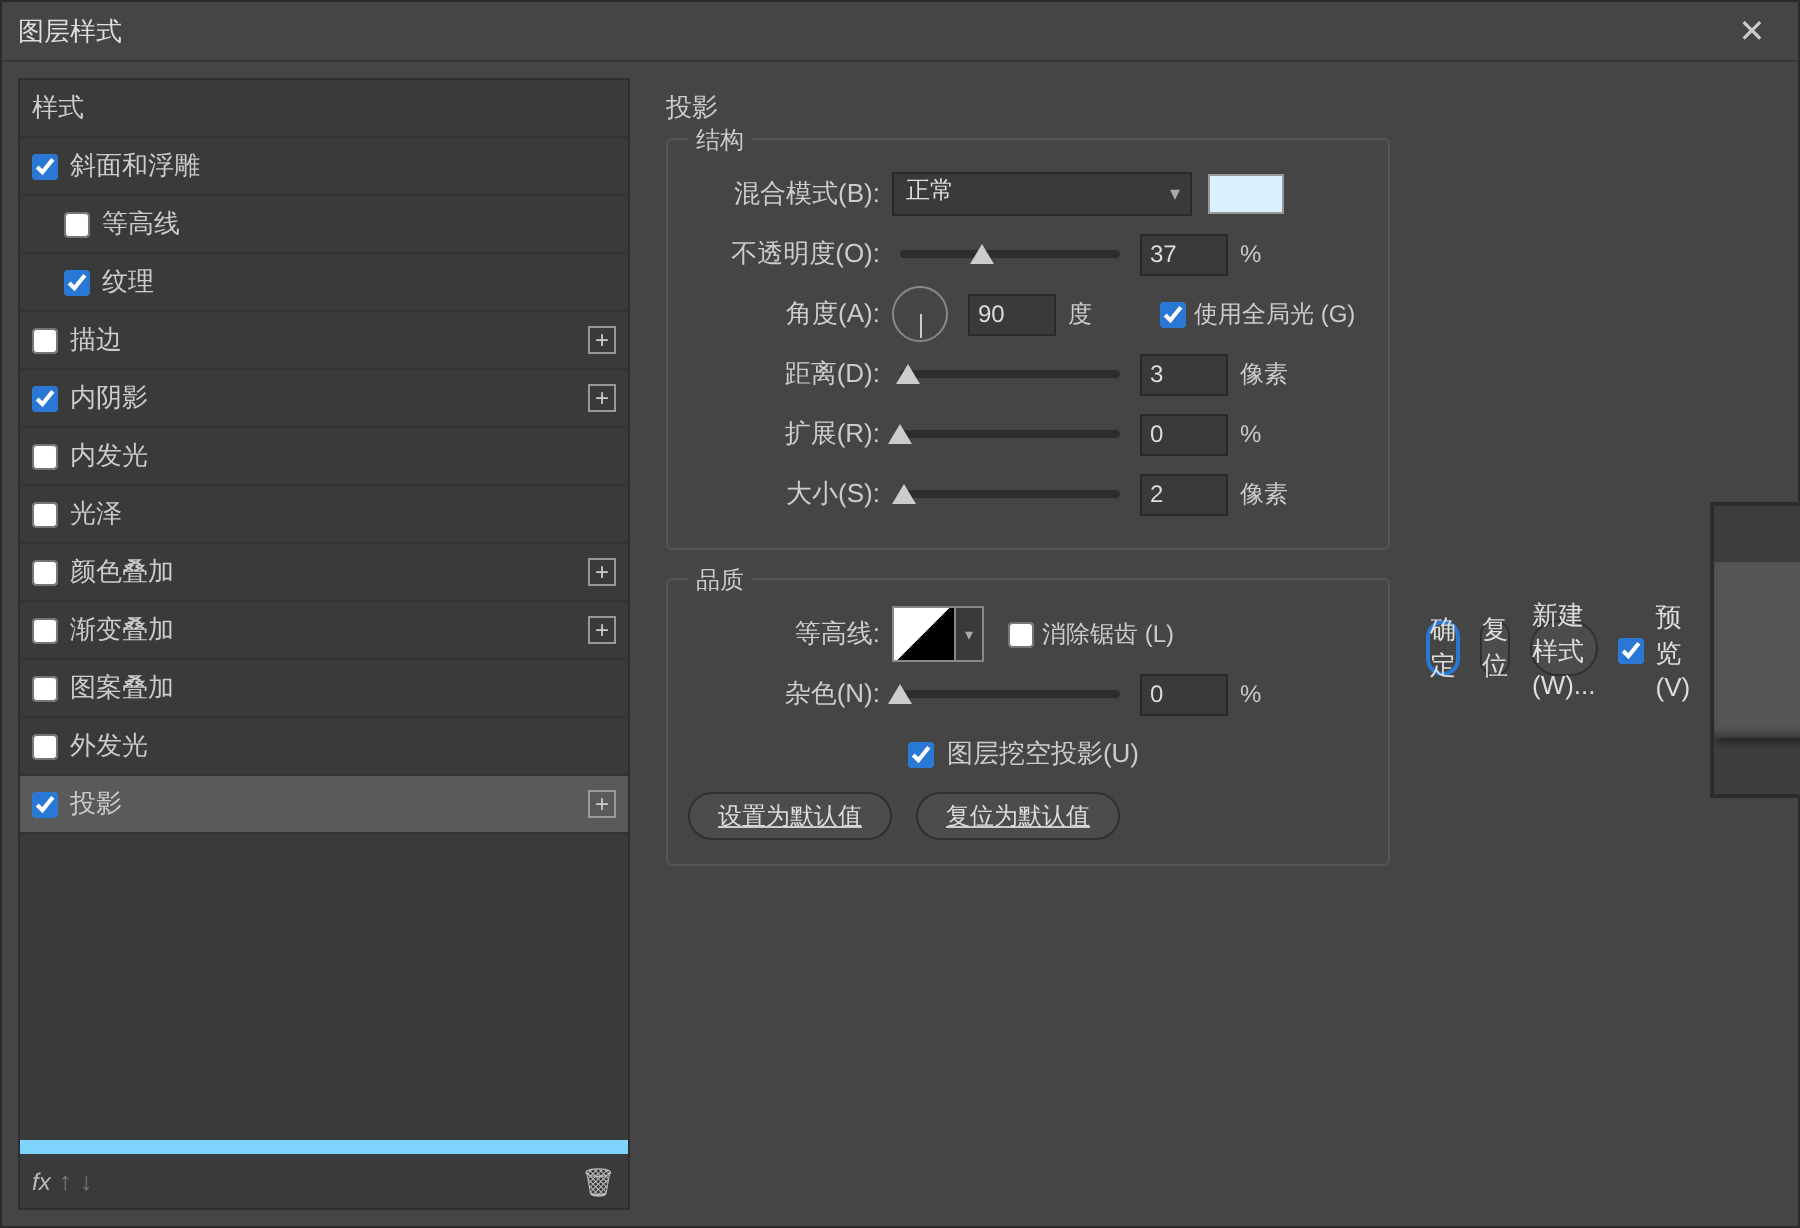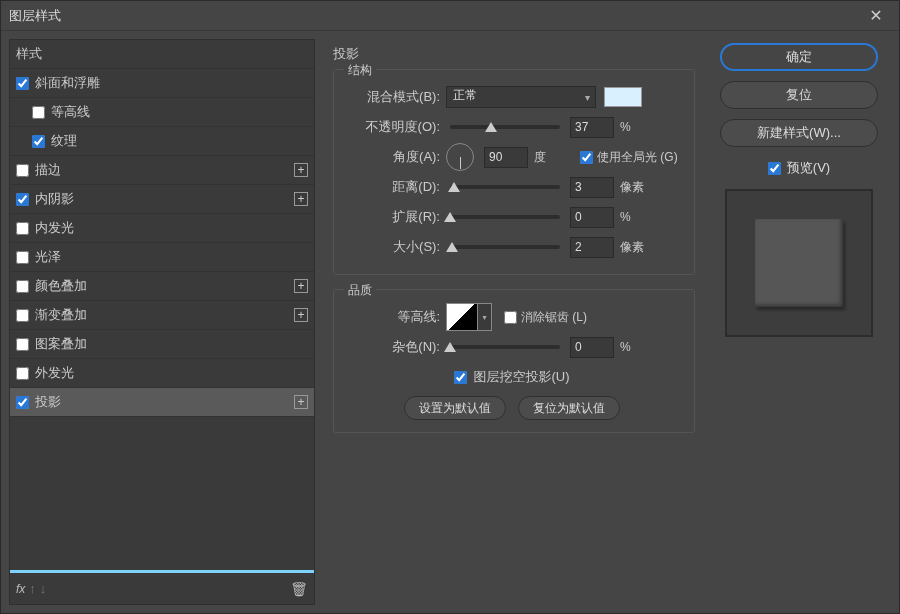--- a/index.html
+++ b/index.html
@@ -10,21 +10,21 @@
 .close-btn { width: 30px; height: 28px; display: flex; align-items: center; justify-content: center; color: #ccc; font-size: 16px; cursor: pointer; }
 .body { display: flex; height: calc(100% - 30px); padding: 8px; gap: 8px; }
 .left-panel { width: 306px; background: #3a3a3a; border: 1px solid #2f2f2f; display: flex; flex-direction: column; }
 .style-list { flex: 1; overflow: hidden; }
 .style-row { height: 29px; display: flex; align-items: center; border-bottom: 1px solid #333; color: #ccc; font-size: 13px; padding: 0 6px; position: relative; }
 .style-row.header { background: #3a3a3a; }
 .style-row.selected { background: #5a5a5a; }
 .style-row.indent1 { padding-left: 22px; }
 .style-row input[type=checkbox] { margin-right: 6px; width: 13px; height: 13px; accent-color: #2a78d6; }
 .style-row .plus { position: absolute; right: 6px; top: 50%; transform: translateY(-50%); width: 14px; height: 14px; border: 1px solid #999; color: #ccc; font-size: 12px; line-height: 12px; text-align: center; cursor: pointer; }
-.left-footer { height: 34px; border-top: 3px solid #7dd3fc; display: flex; align-items: center; padding: 0 6px; gap: 4px; }
+.left-footer { height: 34px; border-top: 7px solid #7dd3fc; display: flex; align-items: center; padding: 0 6px; gap: 4px; }
 .fx-icon { color: #bbb; font-size: 12px; font-style: italic; }
 .arrow-ic { color: #777; font-size: 13px; }
 .trash { margin-left: auto; color: #bbb; font-size: 14px; }
 .center-panel { flex: 1; padding: 6px 10px; color: #ccc; font-size: 13px; overflow: hidden; }
 .section-title { font-size: 13px; margin-bottom: 6px; }
 .fieldset { border: 1px solid #555; border-radius: 3px; padding: 12px 14px 12px 10px; margin-bottom: 14px; position: relative; }
 .fieldset-legend { position: absolute; top: -8px; left: 10px; background: #454545; padding: 0 4px; font-size: 12px; }
 .form-row { display: flex; align-items: center; height: 30px; gap: 6px; }
 .form-row .lbl { width: 96px; text-align: right; }
 .select { width: 150px; height: 22px; background: #3a3a3a; border: 1px solid #2a2a2a; color: #ddd; font-size: 12px; padding: 0 18px 0 6px; position: relative; }
@@ -37,23 +37,23 @@
 .unit { width: 34px; font-size: 12px; }
 .angle-dial { width: 28px; height: 28px; border: 1px solid #888; border-radius: 50%; position: relative; margin-right: 4px; }
 .angle-hand { position: absolute; left: 50%; top: 50%; width: 1px; height: 12px; background: #ccc; transform-origin: top; transform: rotate(0deg); }
 .chk-inline { display: flex; align-items: center; gap: 4px; margin-left: 6px; font-size:12px;}
 .chk-inline input[type=checkbox]{width:13px;height:13px;accent-color:#2a78d6;}
 .contour-sw { width: 32px; height: 28px; border: 1px solid #888; background: linear-gradient(135deg, #fff 0%, #fff 49%, #000 50%, #000 100%); }
 .contour-wrap{ position:relative; display:inline-flex; align-items:center;}
 .contour-caret{ width:14px; height:28px; background:#3a3a3a; border:1px solid #888; border-left:none; display:flex;align-items:center;justify-content:center; font-size:8px; color:#aaa;}
 .center-chk { display:flex; justify-content:center; align-items:center; gap:6px; margin: 6px 0 10px; font-size:13px;}
 .center-chk input[type=checkbox]{width:13px;height:13px;accent-color:#2a78d6;}
-.btn-row{display:flex; justify-content:center; gap:12px;}
+.btn-row{display:flex; gap:12px;text-decoration:underline;}
 .small-btn{ height:24px; padding:0 14px; background:#4c4c4c; border:1px solid #2f2f2f; border-radius:12px; color:#ddd; font-size:12px; display:flex; align-items:center;}
-.right-panel { width: 178px; padding: 4px 6px 0 0; display:flex; flex-direction:column; align-items:center; gap:10px;}
+.right-panel { width: 178px; padding: 4px 6px 0 0; display:flex; flex-direction:row; align-items:center; gap:10px;}
 .pill-btn{ width: 158px; height:28px; border-radius:14px; background:#4c4c4c; border:1px solid #2f2f2f; color:#ddd; font-size:13px; display:flex; align-items:center; justify-content:center; cursor:pointer;}
 .pill-btn.primary{ border:2px solid #2a78d6; background:#454545;}
 .preview-chk{display:flex;align-items:center;gap:6px;color:#ddd;font-size:13px; margin-top:2px;}
 .preview-chk input[type=checkbox]{width:13px;height:13px;accent-color:#2a78d6;}
 .preview-box{ width:148px; height:148px; background:#3d3d3d; border:2px solid #2c2c2c; display:flex;align-items:center;justify-content:center; margin-top:2px;}
 .preview-inner{ width:88px; height:88px; background:#565656; box-shadow: inset -2px -2px 4px rgba(0,0,0,.4), 2px 3px 3px rgba(0,0,0,.35);}
 </style>
 </head>
 <body>
 

